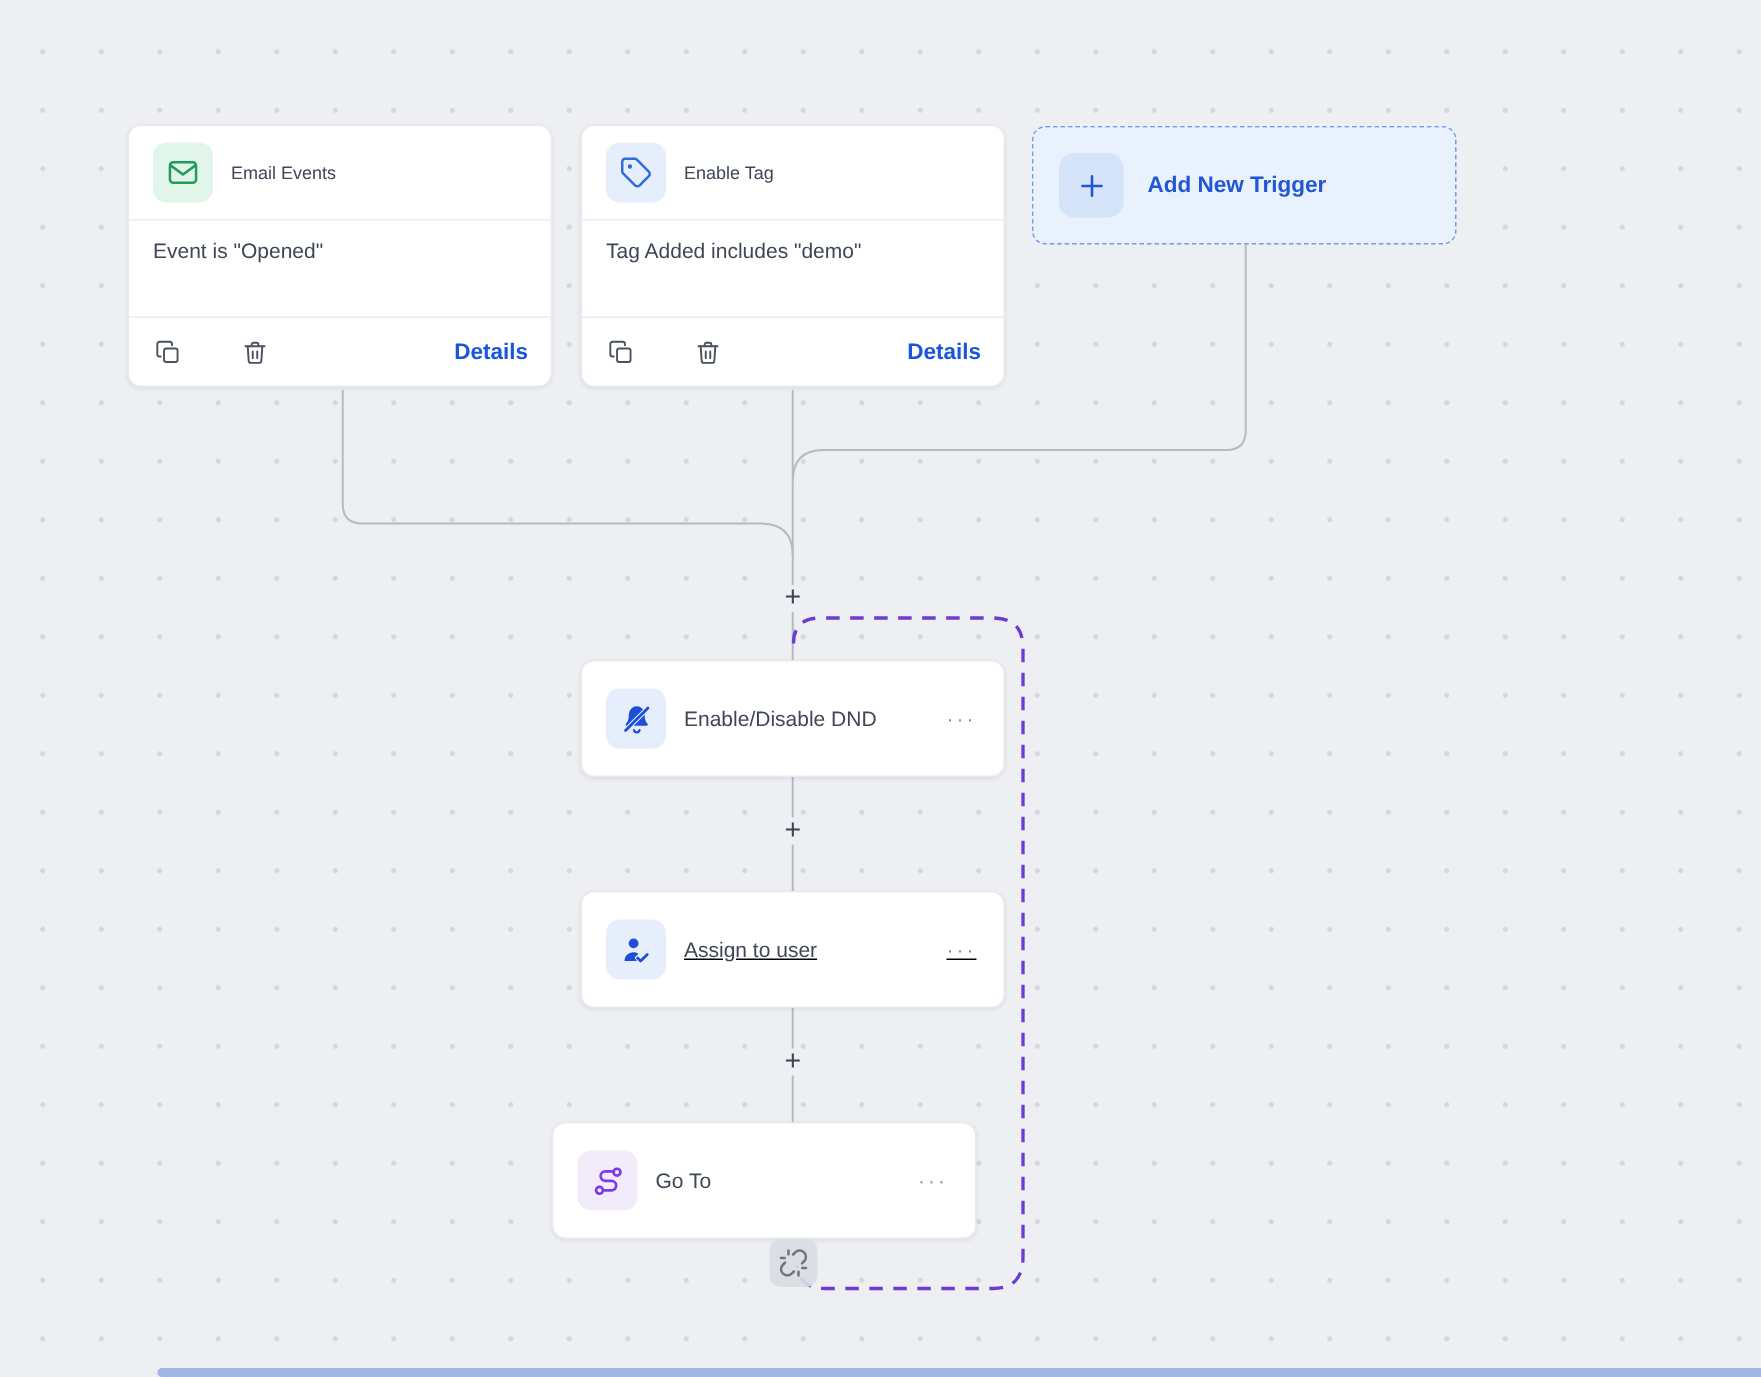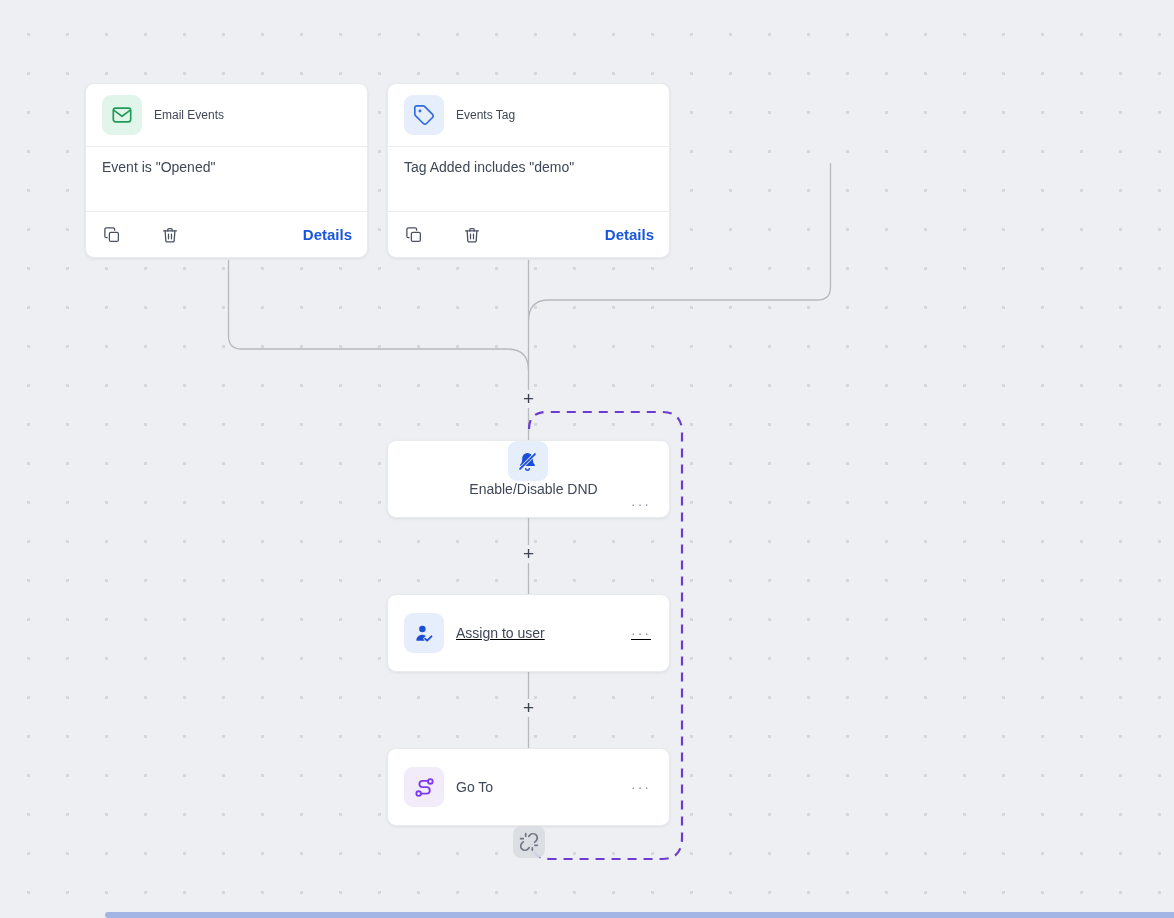--- a/index.html
+++ b/index.html
@@ -108,21 +108,21 @@
   </div>
 
   <div class="card trigger-card" style="left:387px;top:83px;">
     <div class="t-head">
       <span class="icon-box ib-blue">
         <svg width="22" height="22" viewBox="0 0 24 24" fill="none" stroke="#2f6bdf" stroke-width="1.8" stroke-linecap="round" stroke-linejoin="round">
           <path d="M12.6 2.6A2 2 0 0 0 11.2 2H4a2 2 0 0 0-2 2v7.2a2 2 0 0 0 .6 1.4l8.7 8.7a2.4 2.4 0 0 0 3.4 0l6.6-6.6a2.4 2.4 0 0 0 0-3.4z"></path>
           <circle cx="7.6" cy="7.6" r="0.7" fill="#2f6bdf"></circle>
         </svg>
       </span>
-      <span class="t-title">Events Tag</span>
+      <span class="t-title">Enable Tag</span>
     </div>
     <div class="t-body">Tag Added includes "demo"</div>
     <div class="t-foot">
       <span class="foot-btn">
         <svg width="18" height="18" viewBox="0 0 24 24" fill="none" stroke="#4a5160" stroke-width="1.7" stroke-linecap="round" stroke-linejoin="round">
           <rect x="8.5" y="8.5" width="12" height="12" rx="2"></rect>
           <path d="M5.5 15.5h-1a2 2 0 0 1-2-2v-9a2 2 0 0 1 2-2h9a2 2 0 0 1 2 2v1"></path>
         </svg>
       </span>
       <span class="foot-btn">
@@ -130,26 +130,34 @@
           <path d="M3.5 6.5h17"></path>
           <path d="M9 6.5V5a1.6 1.6 0 0 1 1.6-1.6h2.8A1.6 1.6 0 0 1 15 5v1.5"></path>
           <path d="M5.5 6.5l.9 13a1.8 1.8 0 0 0 1.8 1.7h7.6a1.8 1.8 0 0 0 1.8-1.7l.9-13"></path>
           <path d="M10 11v6M14 11v6"></path>
         </svg>
       </span>
       <a class="details-link">Details</a>
     </div>
   </div>
 
+  <div class="add-trigger">
+    <span class="plus-box">
+      <svg width="22" height="22" viewBox="0 0 24 24" fill="none" stroke="#2156d4" stroke-width="1.9" stroke-linecap="round">
+        <path d="M12 5v14M5 12h14"></path>
+      </svg>
+    </span>
+    <span class="add-label">Add New Trigger</span>
+  </div>
 
   <div class="plus-node" style="top:388px;">+</div>
   <div class="plus-node" style="top:543px;">+</div>
   <div class="plus-node" style="top:697px;">+</div>
 
-  <div class="card action-card" style="left:387px;top:440px;flex-direction:column;">
+  <div class="card action-card" style="left:387px;top:440px;">
     <span class="icon-box ib-blue">
       <svg width="23" height="23" viewBox="0 0 24 24">
         <path d="M12 3a5.5 5.5 0 0 1 5.5 5.5c0 4 .9 5.4 2 6.6a.9.9 0 0 1-.66 1.5H5.16a.9.9 0 0 1-.66-1.5c1.1-1.2 2-2.6 2-6.6A5.5 5.5 0 0 1 12 3z" fill="#1d4ed8"></path>
         <path d="M10.1 19.6a1.95 1.95 0 0 0 3.8 0" fill="none" stroke="#1d4ed8" stroke-width="1.6" stroke-linecap="round"></path>
         <line x1="4.2" y1="19.8" x2="19.8" y2="4.2" stroke="#e7eefb" stroke-width="3.4" stroke-linecap="round"></line>
         <line x1="4.2" y1="19.8" x2="19.8" y2="4.2" stroke="#1d4ed8" stroke-width="1.9" stroke-linecap="round"></line>
       </svg>
     </span>
     <span class="a-title">Enable/Disable DND</span>
     <span class="menu-dots">···</span>
@@ -160,21 +168,21 @@
       <svg width="23" height="23" viewBox="0 0 24 24">
         <circle cx="9.8" cy="7.2" r="3.4" fill="#1d4ed8"></circle>
         <path d="M9.8 13.4c-3.7 0-6.3 2.5-6.3 6.1h8.6l-1.6-2.4 2.8-2.6c-1-.7-2.2-1.1-3.5-1.1z" fill="#1d4ed8"></path>
         <path d="M12.6 17.4l2.1 2.1 4.6-4.6" fill="none" stroke="#1d4ed8" stroke-width="1.9" stroke-linecap="round" stroke-linejoin="round"></path>
       </svg>
     </span>
     <span class="a-title">Assign to user</span>
     <span class="menu-dots">···</span>
   </div>
 
-  <div class="card action-card" style="left:387px;top:748px;">
+  <div class="card action-card" style="left:368px;top:748px;">
     <span class="icon-box ib-purple">
       <svg width="23" height="23" viewBox="0 0 24 24" fill="none" stroke="#7c3aed" stroke-width="1.9" stroke-linecap="round">
         <circle cx="5.9" cy="18.3" r="2.4"></circle>
         <circle cx="18.1" cy="5.7" r="2.4"></circle>
         <path d="M8.8 18.3h5.4a3.3 3.3 0 0 0 0-6.6H10a3.3 3.3 0 0 1 0-6.6h5.3"></path>
       </svg>
     </span>
     <span class="a-title">Go To</span>
     <span class="menu-dots">···</span>
   </div>

